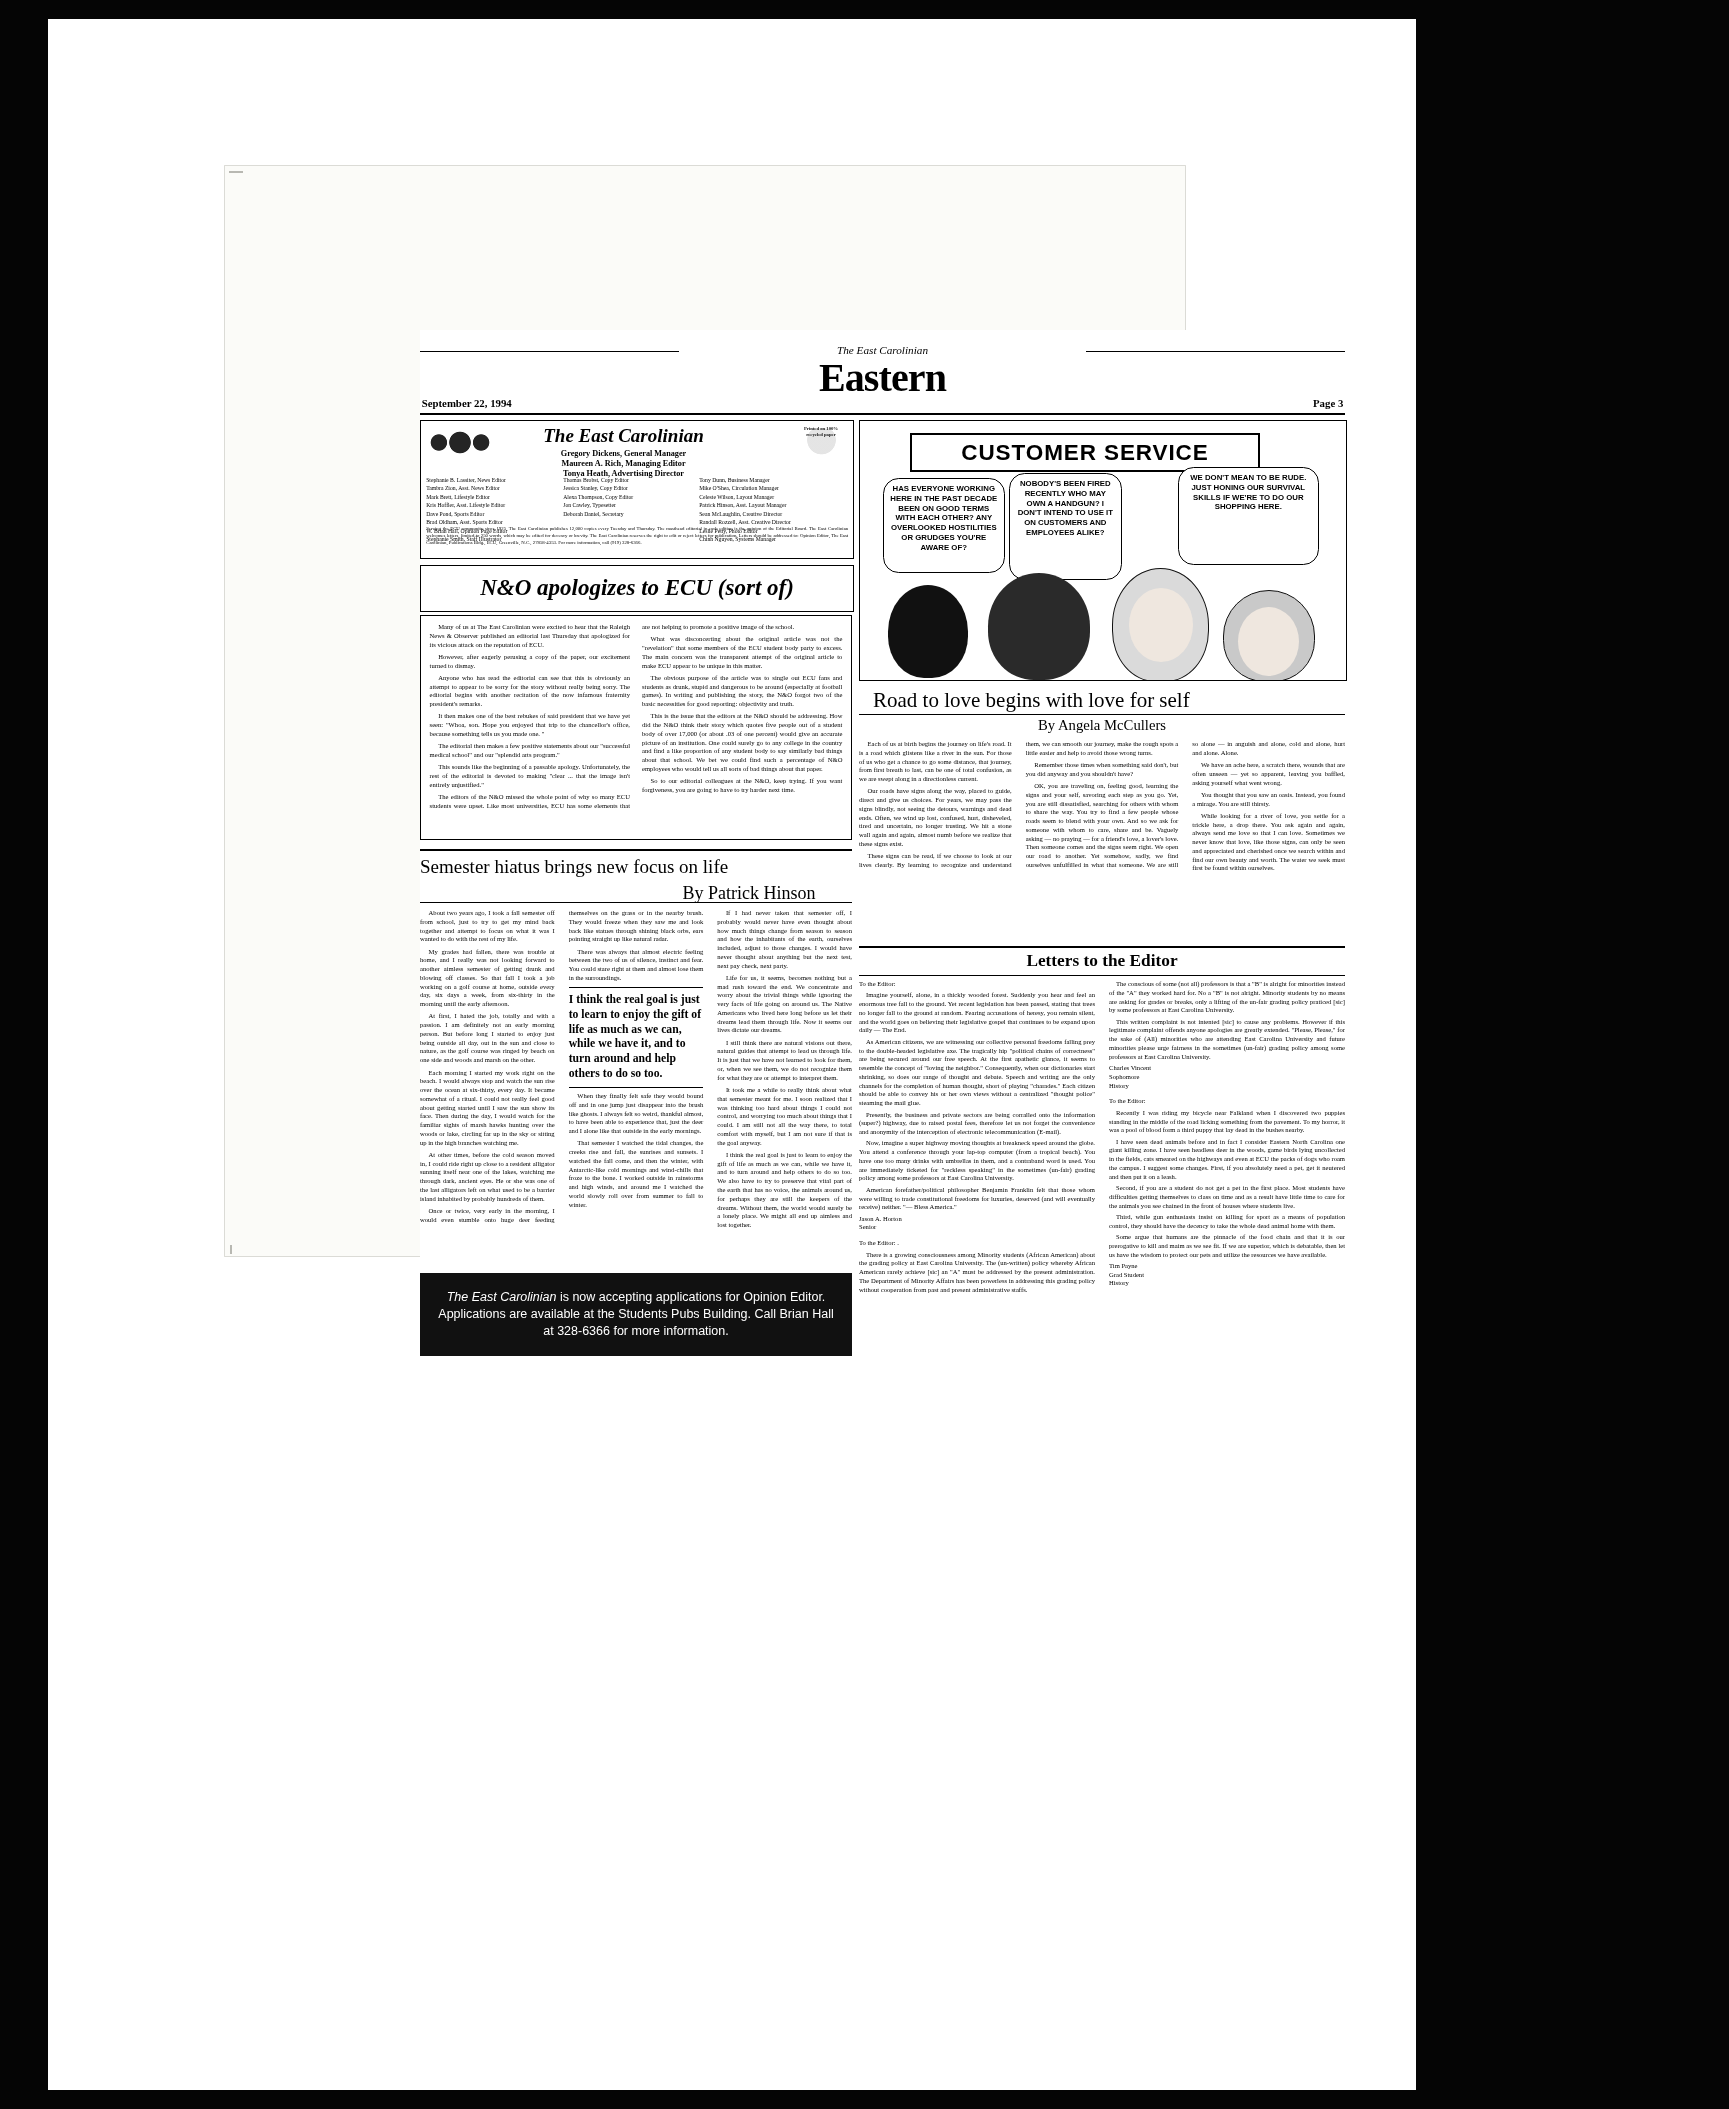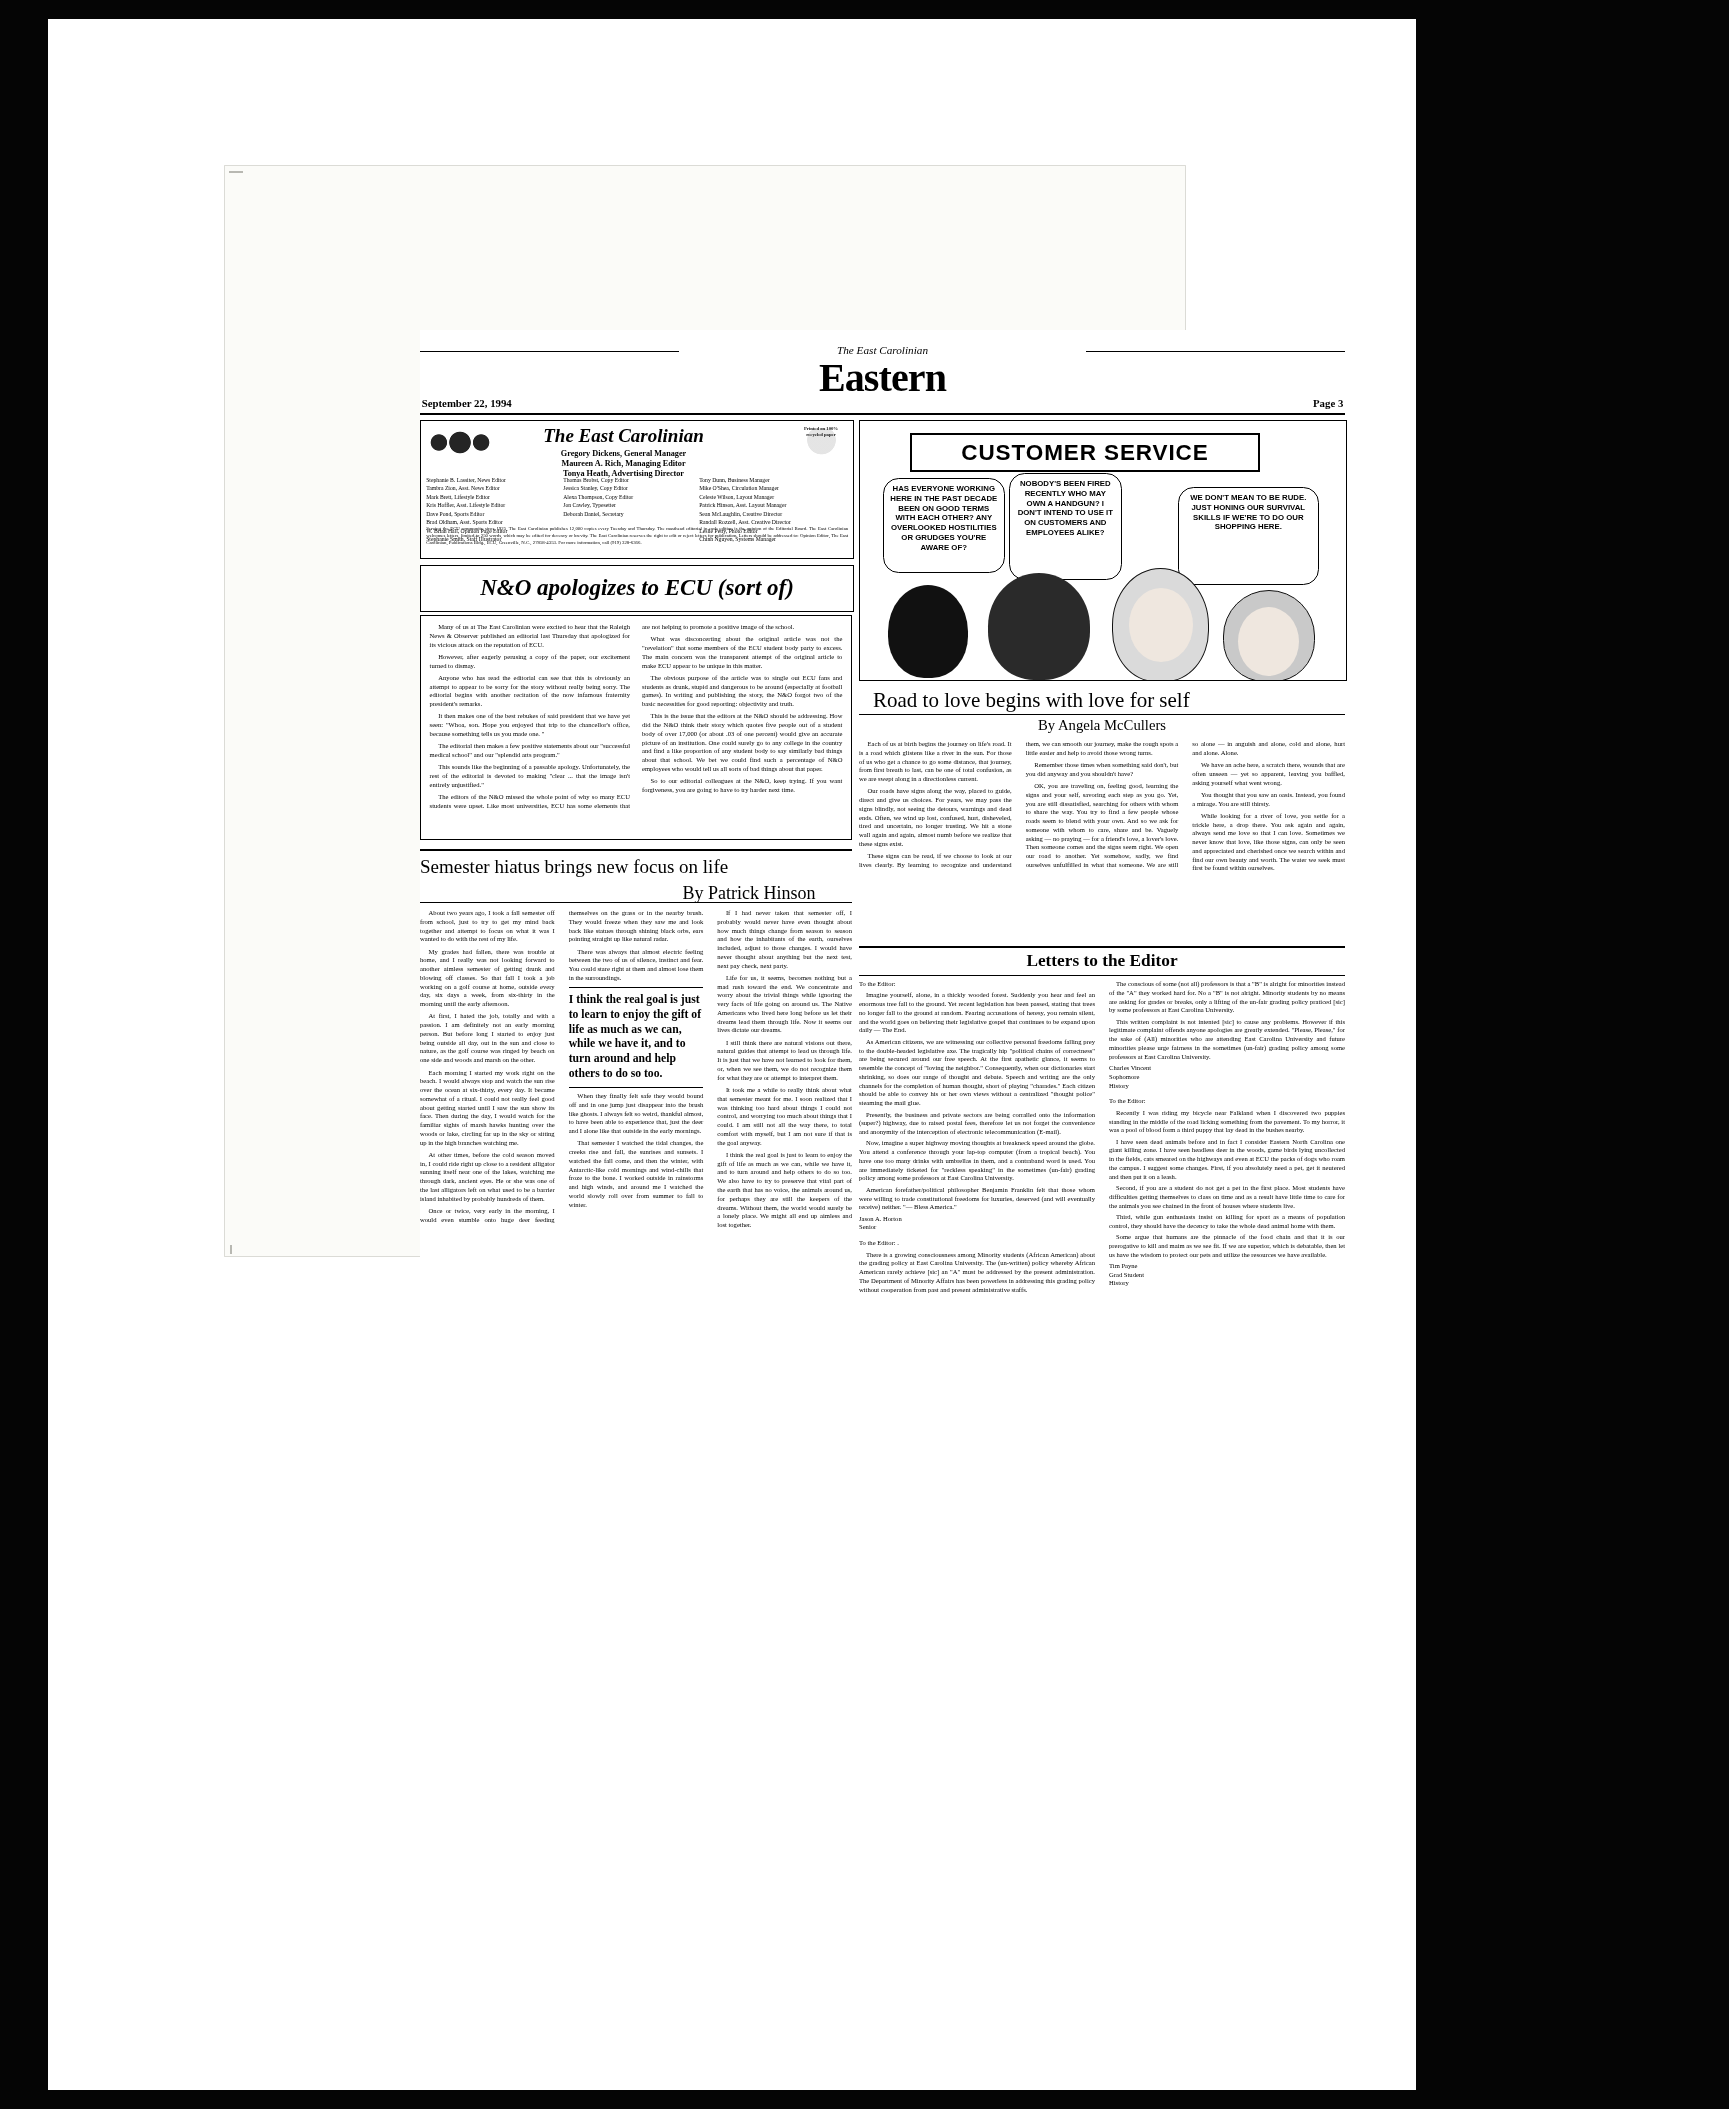--- a/index.html
+++ b/index.html
@@ -96,21 +96,21 @@
     display:flex;align-items:center;justify-content:center;
     background:#fff;
   }
   .bubble{
     position:absolute;border:1.7px solid #000;border-radius:15.6px;background:#fff;
     font-family:"Liberation Sans",sans-serif;font-weight:bold;
     font-size:7.8px;line-height:1.25;text-align:center;padding:5.2px 4.3px;
   }
   .b1{left:22.5px;top:57px;width:112px;height:83px;}
   .b2{left:149px;top:52px;width:102px;height:95px;}
-  .b3{left:318px;top:66px;width:130px;height:86px;}
+  .b3{left:318px;top:46px;width:130px;height:86px;}
   .head{
     position:absolute;border-radius:50% 50% 45% 45%;
   }
   .h1{left:28px;top:164px;width:80px;height:93px;background:#111;}
   .h2{left:128px;top:152px;width:102px;height:107px;background:#2a2a2a;}
   .h3{left:252px;top:147px;width:95px;height:112px;background:#dadada;border:1.7px solid #111;}
   .h4{left:363px;top:169px;width:90px;height:90px;background:#c9c9c9;border:1.7px solid #111;}
   .face{position:absolute;border-radius:50%;background:#efe7df;}
 
   
@@ -359,18 +359,23 @@
           <p class="lt">I have seen dead animals before and in fact I consider Eastern North Carolina one giant killing zone. I have seen headless deer in the woods, game birds lying uncollected in the fields, cats smeared on the highways and even at ECU the packs of dogs who roam the campus. I suggest some changes. First, if you absolutely need a pet, get it neutered and then put it on a leash.</p>
           <p class="lt">Second, if you are a student do not get a pet in the first place. Most students have difficulties getting themselves to class on time and as a result have little time to care for the animals you see chained in the front of houses where students live.</p>
           <p class="lt">Third, while gun enthusiasts insist on killing for sport as a means of population control, they should have the decency to take the whole dead animal home with them.</p>
           <p class="lt">Some argue that humans are the pinnacle of the food chain and that it is our prerogative to kill and maim as we see fit. If we are superior, which is debatable, then let us have the wisdom to protect our pets and utilize the resources we have available.</p>
           <p class="sig">Tim Payne</p>
           <p class="sig">Grad Student</p>
           <p class="sig">History</p>
         </div>
       </div>
 
+      <div class="ad-editor">
+        <div>
+          <i>The East Carolinian</i><span> is now accepting applications for Opinion Editor. Applications are available at the Students Pubs Building. Call Brian Hall at 328-6366 for more information.</span>
+        </div>
+      </div>
 
 
     </div>
   </div>
 </div>
 
 
 </body></html>

